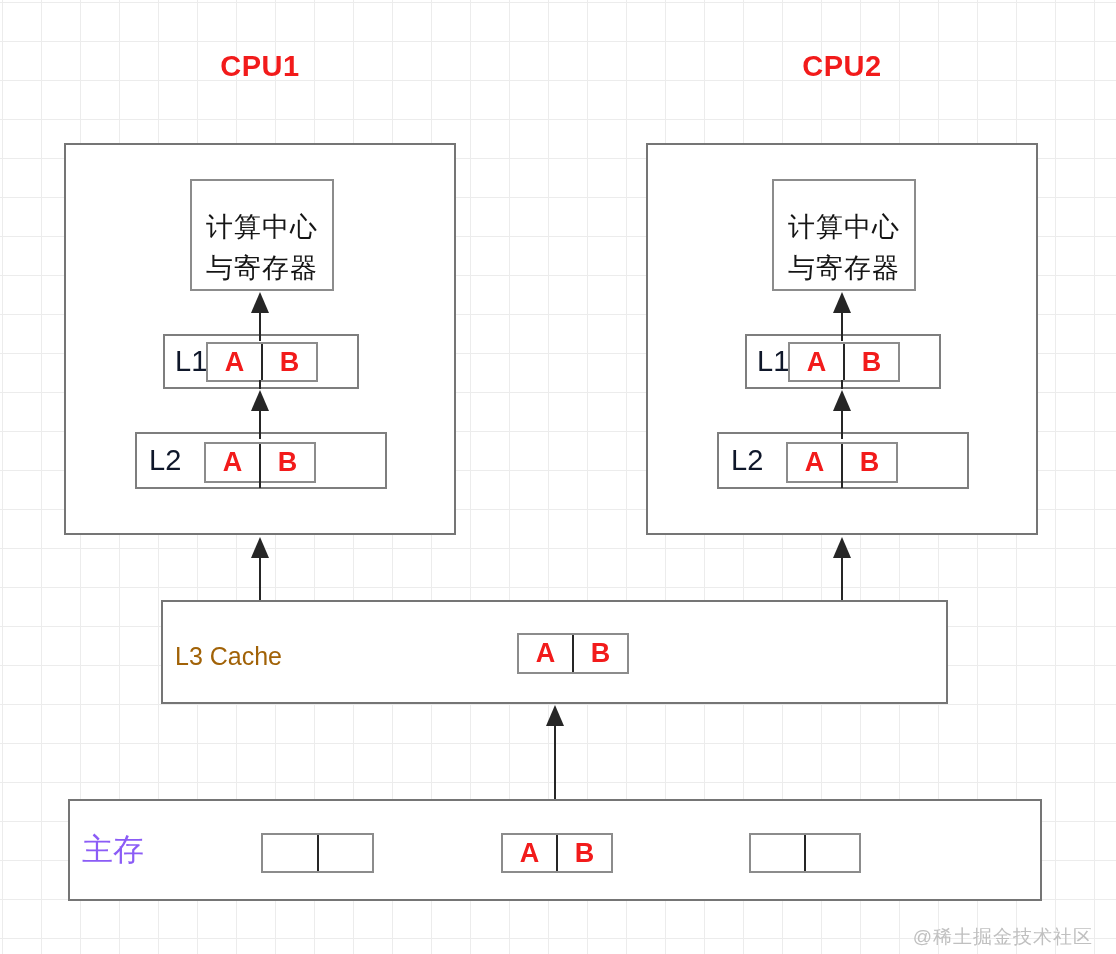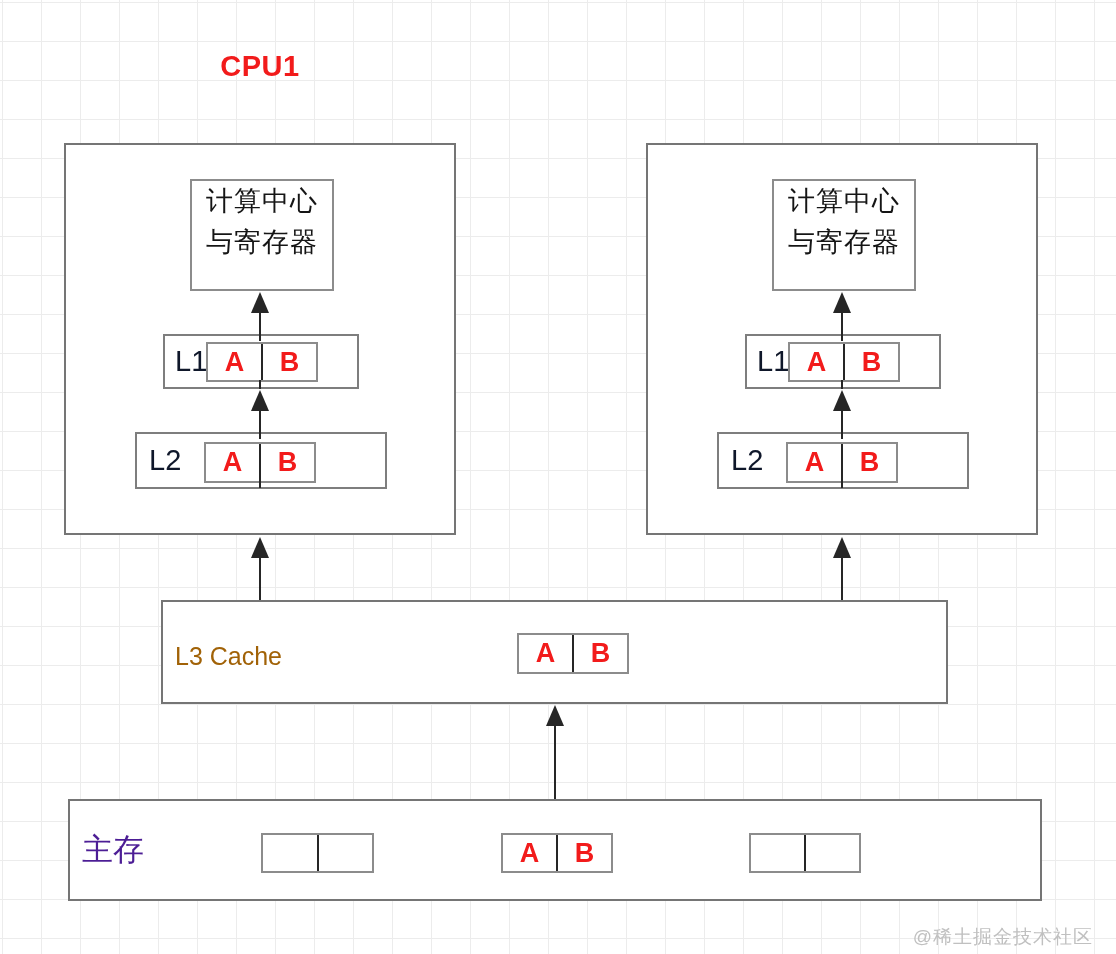--- a/index.html
+++ b/index.html
@@ -11,47 +11,48 @@
       linear-gradient(to bottom,#ececec 1px,transparent 1px);
     background-size:39px 39px;
     background-position:2px 2px;
     font-family:"Liberation Sans","DejaVu Sans",sans-serif;
     color:#1a1a1a;
   }
   .cpu-title{position:absolute;text-align:center;font-size:29px;font-weight:bold;color:#f21b1b;letter-spacing:0.5px;}
   .outer-box{position:absolute;background:#ffffff;border:2px solid #757575;box-sizing:border-box;}
   .core-box{
     position:absolute;background:#ffffff;border:2px solid #8c8c8c;box-sizing:border-box;
-    display:flex;flex-direction:column;align-items:center;justify-content:flex-start;
+    display:flex;flex-direction:column;align-items:center;justify-content:flex-end;
     font-size:27px;line-height:41px;letter-spacing:1px;color:#151515;
   }
   .lbox{position:absolute;background:#ffffff;border:2px solid #7e7e7e;box-sizing:border-box;}
   .llabel{position:absolute;top:0;bottom:0;display:flex;align-items:center;font-size:29px;color:#0f172a;}
   .abbox{
     position:absolute;background:#ffffff;border:2px solid #8c8c8c;box-sizing:border-box;
     display:flex;flex-direction:row;
   }
   .abbox .cell{flex:1;display:flex;align-items:center;justify-content:center;
     font-size:27px;font-weight:bold;color:#f21b1b;}
   .abbox .vdiv{width:2px;background:#262626;}
   .arrow-up{position:absolute;width:18px;z-index:6;}
   .arrow-up .head{position:absolute;top:0;left:0;width:0;height:0;
     border-left:9px solid transparent;border-right:9px solid transparent;border-bottom:21px solid #262626;}
   .arrow-up .shaft{position:absolute;top:13px;bottom:0;left:8px;width:2px;background:#262626;}
   .stub{position:absolute;width:2px;background:#262626;z-index:6;}
   .l3-label{position:absolute;left:12px;top:8px;bottom:0;display:flex;align-items:center;font-size:25px;color:#a16207;}
-  .mem-label{position:absolute;left:12px;top:0;bottom:0;display:flex;align-items:center;font-size:31px;color:#4c1d95;}
+  .mem-label{position:absolute;left:12px;top:0;bottom:0;display:flex;align-items:center;font-size:31px;color:#8b5cf6;}
   .watermark{position:absolute;right:23px;top:902px;font-size:19px;color:#c0c0c0;letter-spacing:1px;margin-top:22px;}
 </style>
 </head>
 <body>
 
 <div class="canvas">
 
   <div class="cpu-title" style="left:64px;top:50px;width:392px;">CPU1</div>
+  <div class="cpu-title" style="left:646px;top:50px;width:392px;">CPU2</div>
 
   <div class="outer-box" style="left:64px;top:143px;width:392px;height:392px;">
     <div class="core-box" style="left:124px;top:34px;width:144px;height:112px;">
       <span>计算中心</span>
       <span>与寄存器</span>
     </div>
     <div class="lbox" style="left:97px;top:189px;width:196px;height:55px;">
       <span class="llabel" style="left:10px;">L1</span>
       <div class="abbox" style="left:41px;top:6px;width:112px;height:40px;">
         <div class="cell">A</div>

